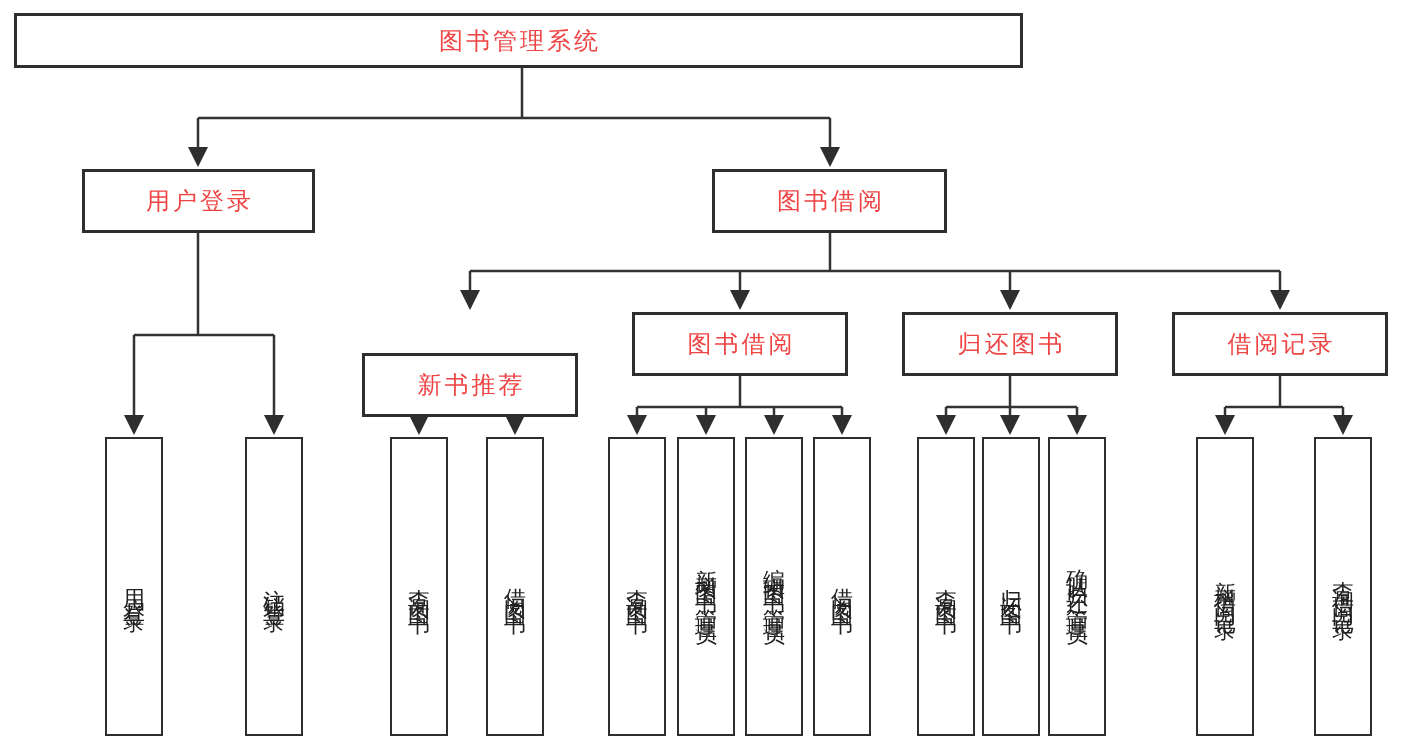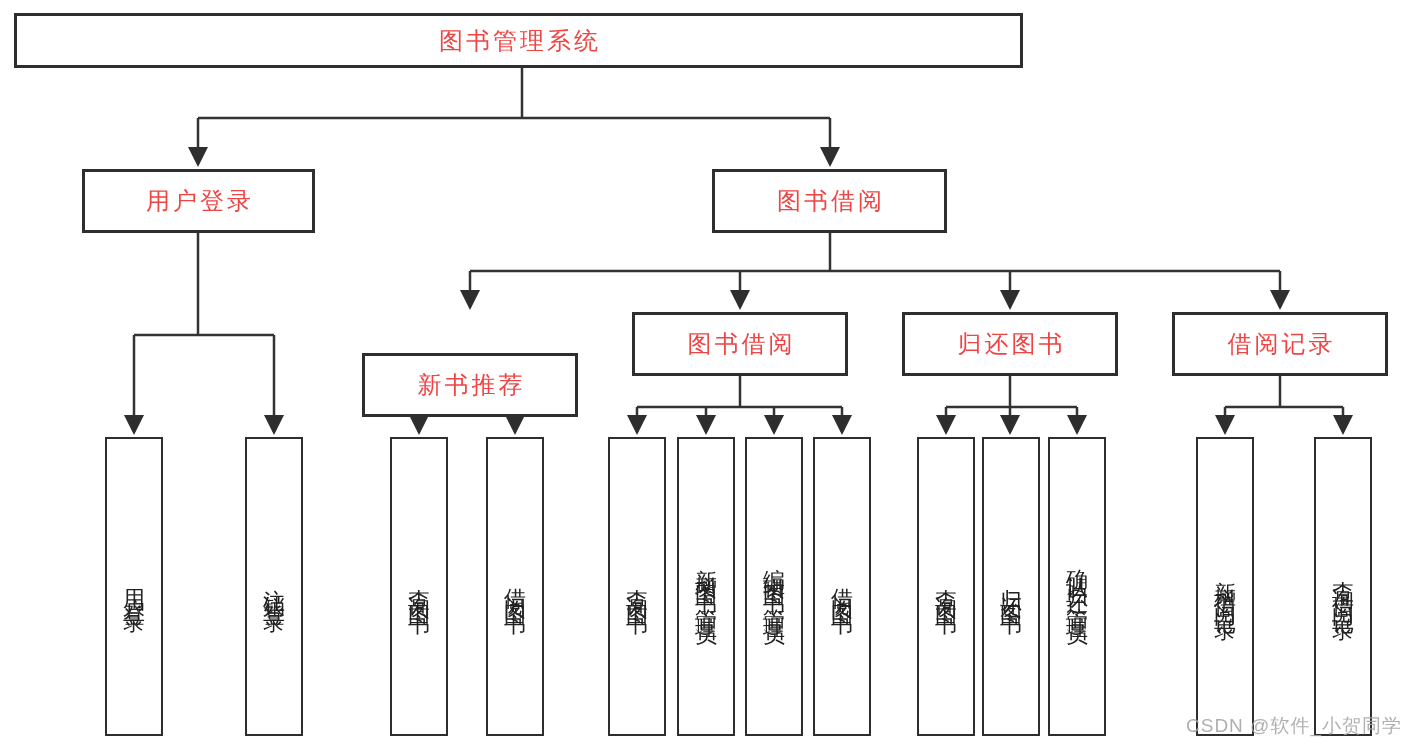--- a/index.html
+++ b/index.html
@@ -150,15 +150,14 @@
     <span class="lbl">确认归还（管理员）</span>
   </div>
 
   <div class="node v-node" style="left:1196px;top:437px;width:58px;height:299px;">
     <span class="lbl">新增借阅记录</span>
   </div>
   <div class="node v-node" style="left:1314px;top:437px;width:58px;height:299px;">
     <span class="lbl">查询借阅记录</span>
   </div>
 
-  <div class="watermark">CSDN @软件_小贺同学</div>
 
 </div>
 
 </body></html>

